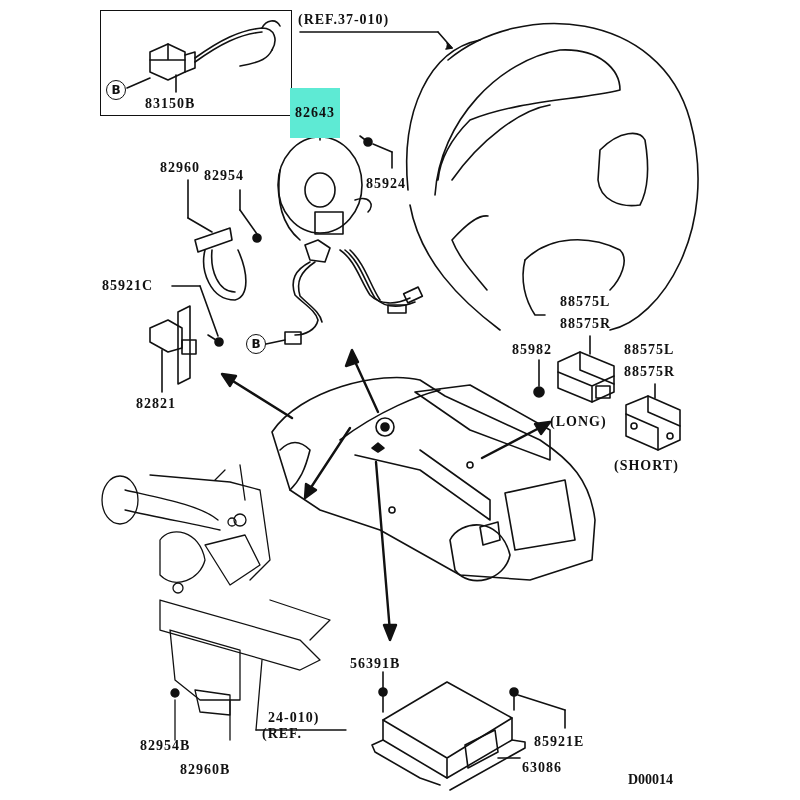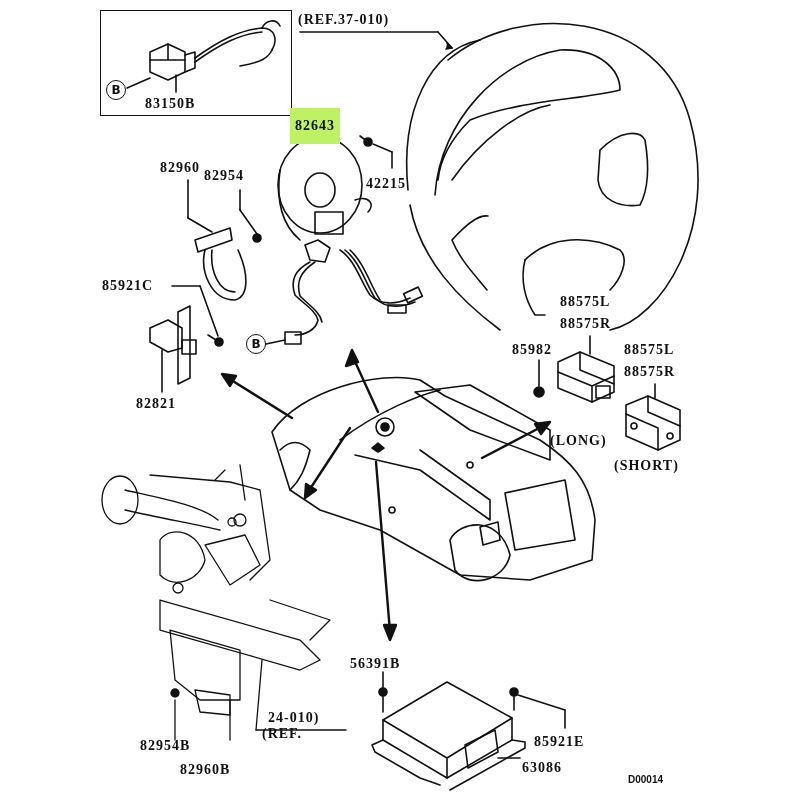--- a/index.html
+++ b/index.html
@@ -1,20 +1,20 @@
 <!DOCTYPE html>
 <html><head>
 <meta charset="utf-8">
 <style>
   html, body { margin:0; padding:0; background:#ffffff; }
   body { width:800px; height:800px; overflow:hidden; position:relative; font-family:"DejaVu Sans Mono","Liberation Mono",monospace; }
   svg { position:absolute; left:0; top:0; }
   .lbl { position:absolute; font-family:Liberation Serif, serif; font-size:14px; font-weight:bold; color:#111; letter-spacing:1px; white-space:nowrap; line-height:16px; }
-  .lbl.hl { background:#bef264; padding:10px 5px;margin-top:20px; }
-  .lbl.small { font-size:10px; letter-spacing:0; font-family:Liberation Sans, sans-serif; }
+  .lbl.hl { background:#5eead4; padding:17px 5px; }
+  .lbl.small { font-size:14px; letter-spacing:0; font-family:Liberation Serif, serif; }
   .circ { position:absolute; width:18px; height:18px; border:1.5px solid #111; border-radius:50%; font-family:"DejaVu Sans","Liberation Sans",sans-serif; font-size:12px; font-weight:bold; text-align:center; line-height:18px; color:#111; background:#fff; }
   .inset { position:absolute; left:100px; top:10px; width:190px; height:104px; border:1.5px solid #111; }
 </style>
 </head>
 <body>
 
 <svg width="800" height="800" viewBox="0 0 800 800" fill="none" stroke="#111" stroke-width="1.6" stroke-linecap="round" stroke-linejoin="round">
 
   <g>
     <path d="M448,60 C520,0 660,10 690,120 C720,230 660,320 610,330"></path>
@@ -177,31 +177,31 @@
 
 <div class="circ" style="left:106px; top:80px;">B</div>
 <div class="circ" style="left:246px; top:334px;">B</div>
 
 <div class="lbl" style="left:298px; top:12px;">(REF.37-010)</div>
 <div class="lbl" style="left:262px; top:726px;">(REF.</div>
 <div class="lbl" style="left:268px; top:710px;">24-010)</div>
 
 <div class="lbl" style="left:145px; top:96px;">83150B</div>
 <div class="lbl hl" style="left:290px; top:88px;">82643</div>
-<div class="lbl" style="left:366px; top:176px;">42215</div>
+<div class="lbl" style="left:366px; top:176px;">85924</div>
 <div class="lbl" style="left:160px; top:160px;">82960</div>
 <div class="lbl" style="left:204px; top:168px;">82954</div>
 <div class="lbl" style="left:102px; top:278px;">85921C</div>
 <div class="lbl" style="left:136px; top:396px;">82821</div>
 <div class="lbl" style="left:560px; top:294px;">88575L</div>
 <div class="lbl" style="left:560px; top:316px;">88575R</div>
 <div class="lbl" style="left:512px; top:342px;">85982</div>
 <div class="lbl" style="left:624px; top:342px;">88575L</div>
 <div class="lbl" style="left:624px; top:364px;">88575R</div>
-<div class="lbl" style="left:550px; top:414px;margin-top:19px;">(LONG)</div>
+<div class="lbl" style="left:550px; top:414px;">(LONG)</div>
 <div class="lbl" style="left:614px; top:458px;">(SHORT)</div>
 <div class="lbl" style="left:350px; top:656px;">56391B</div>
 <div class="lbl" style="left:534px; top:734px;">85921E</div>
 <div class="lbl" style="left:522px; top:760px;">63086</div>
 <div class="lbl" style="left:140px; top:738px;">82954B</div>
 <div class="lbl" style="left:180px; top:762px;">82960B</div>
 
 <div class="lbl small" style="left:628px; top:772px; font-weight:bold;">D00014</div>
 
 </body></html>

